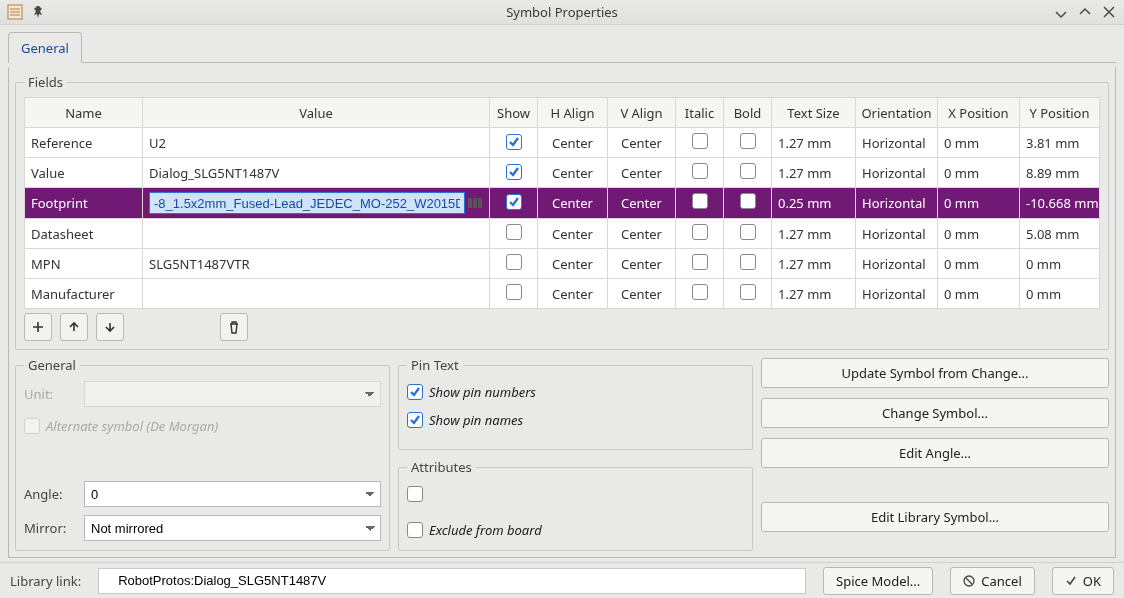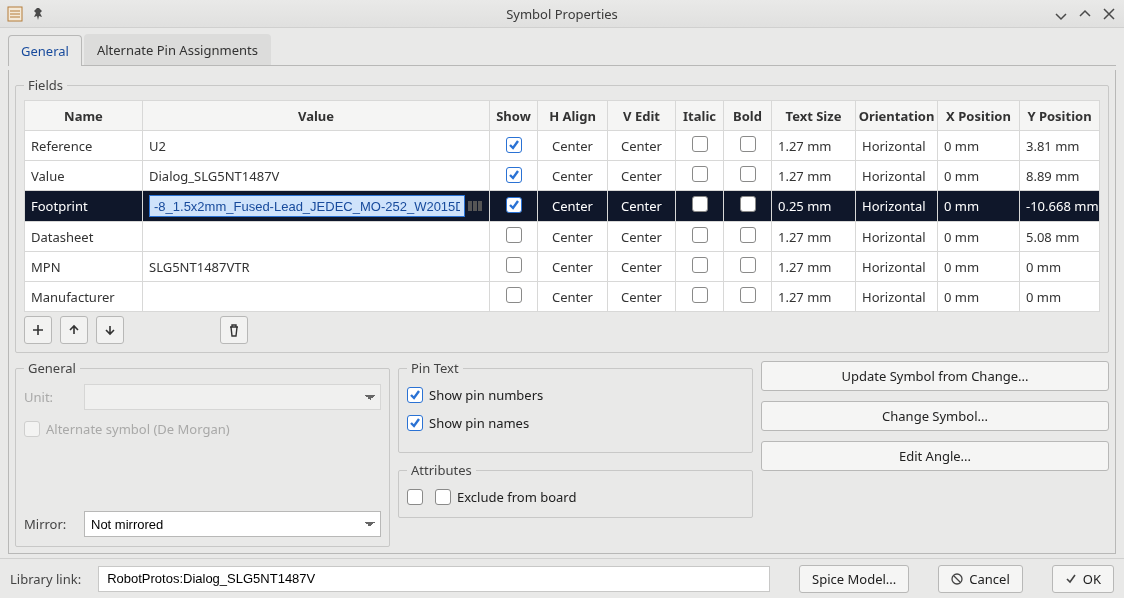--- a/index.html
+++ b/index.html
@@ -47,25 +47,25 @@
     width:100%; border-collapse:collapse; background:#fff;
     border:1px solid #c8c8c7;
     table-layout:fixed;
   }
   table.fields th, table.fields td {
     border:1px solid #d8d8d7; padding:0; height:30px;
     font-size:13px; color:#333; background:#fff;
     overflow:hidden; white-space:nowrap;
   }
   table.fields th {
-    background:#f5f5f4; font-weight:bold; text-align:center; padding:4px 2px;
+    background:#f5f5f4; font-weight:normal; text-align:center; padding:4px 2px;
   }
   table.fields td { padding:4px 6px; }
   table.fields td.c, table.fields th.c { text-align:center; }
-  tr.selected td { background:#0f172a; color:#fff; }
+  tr.selected td { background:#701a75; color:#fff; }
   tr.selected td .chk::before { border-color:#fff; }
 
   .col-name{width:118px;} .col-value{} .col-show{width:48px;}
   .col-halign{width:70px;} .col-valign{width:68px;}
   .col-italic{width:48px;} .col-bold{width:48px;}
   .col-text{width:84px;} .col-orient{width:82px;}
   .col-x{width:82px;} .col-y{width:80px;}
 
   .cell-editor {
     display:flex; align-items:center; gap:2px; width:100%;
@@ -105,41 +105,41 @@
     flex:1; height:26px; border:1px solid #b8b8b7; background:#fff; font-size:13px;
     padding:0 20px 0 6px; appearance:none; position:relative;
     background-image: linear-gradient(45deg, transparent 50%, #666 50%),
                       linear-gradient(-45deg, transparent 50%, #666 50%);
     background-position: right 10px center, right 5px center;
     background-size: 5px 5px, 5px 5px;
     background-repeat:no-repeat;
   }
   .combo-fake.disabled{ background-color:#f0f0ef; color:#a9a9a8; border-color:#d6d6d5;}
 
-  .check-row { display:flex; align-items:center; gap:6px; height:24px; }
+  .check-row { display:flex; align-items:center; gap:6px; height:24px;font-style:italic; }
   .check-row.disabled { color:#a9a9a8;}
   .check-row.disabled .chk { border-color:#cfcfce; background:#f3f3f2;}
 
   .big-btn {
     height:30px; border:1px solid #b8b8b7; background:#f5f5f4; border-radius:3px;
     display:flex; align-items:center; justify-content:center; font-size:13px; color:#222;
     padding:0 10px;
   }
 
   .footer {
     height:40px; display:flex; align-items:center; gap:17px; padding:0 10px;
     border-top:1px solid #d0d0cf;
   }
   .footer .lbl { color:#444;}
   .footer input.libpath {
-    flex:1; height:26px; border:1px solid #c8c8c7; padding:0 8px; font-size:13px; background:#fff;
+    flex:1; height:26px; border:1px solid #c8c8c7; padding:0 19px; font-size:13px; background:#fff;
   }
   .footer .fbtn {
     height:28px; padding:0 12px; border:1px solid #b8b8b7; background:#f5f5f4;
-    border-radius:3px; display:inline-flex; align-items:center; gap:6px;margin-left:12px;
+    border-radius:3px; display:inline-flex; align-items:center; gap:6px;
   }
 
   svg { display:block; }
 </style>
 </head>
 <body>
 
 <div class="window">
 
   <div class="titlebar">
@@ -170,21 +170,20 @@
       <svg width="12" height="12">
           <path d="M1 1l10 10M11 1L1 11" stroke="#4a4a4a" stroke-width="1.5"></path>
         </svg>
     </span>
   </div>
 
   <div class="content">
 
     <div class="tabbar">
       <div class="tab active">General</div>
-      <div class="tab">Alternate Pin Assignments</div>
     </div>
 
     <div class="panel">
 
       <fieldset class="fields-box">
         <legend>Fields</legend>
         <table class="fields">
           <colgroup>
             <col class="col-name">
               <col class="col-value">
@@ -197,21 +196,21 @@
               <col class="col-orient">
             <col class="col-x">
               <col class="col-y">
           </colgroup>
           <thead>
             <tr>
               <th>Name</th>
               <th>Value</th>
               <th>Show</th>
               <th>H Align</th>
-              <th>V Edit</th>
+              <th>V Align</th>
               <th>Italic</th>
               <th>Bold</th>
               <th>Text Size</th>
               <th>Orientation</th>
               <th>X Position</th>
               <th>Y Position</th>
             </tr>
           </thead>
           <tbody id="fields-body">
               <tr>
@@ -350,20 +349,26 @@
             <div class="form-row disabled">
               <label>Unit:</label>
               <div class="combo-fake disabled"></div>
             </div>
             <div class="check-row disabled">
               <span class="chk"></span>
               <span>Alternate symbol (De Morgan)</span>
             </div>
             <div style="flex:1"></div>
             <div class="form-row">
+              <label>Angle:</label>
+              <select class="combo">
+                <option>0</option>
+              </select>
+            </div>
+            <div class="form-row">
               <label>Mirror:</label>
               <select class="combo">
                 <option>Not mirrored</option>
               </select>
             </div>
           </fieldset>
         </div>
 
         <div class="lower-mid">
           <fieldset style="display:flex;flex-direction:column;gap:4px;min-height:94px;">
@@ -378,37 +383,38 @@
             </div>
             <div class="check-row">
               <span class="chk checked">
                   <svg viewBox="0 0 12 12">
                     <path d="M2 6l3 3 5-7"></path>
                   </svg>
                 </span>
               <span>Show pin names</span>
             </div>
           </fieldset>
-          <fieldset style="display:flex;flex-direction:row;gap:12px;">
+          <fieldset style="display:flex;flex-direction:column;gap:12px;">
             <legend>Attributes</legend>
             <div class="check-row">
               <span class="chk"></span>
             </div>
             <div class="check-row">
               <span class="chk"></span>
               <span>Exclude from board</span>
             </div>
           </fieldset>
         </div>
 
         <div class="lower-right">
           <div class="big-btn">Update Symbol from Change...</div>
           <div class="big-btn">Change Symbol...</div>
           <div class="big-btn">Edit Angle...</div>
           <div style="height:14px"></div>
+          <div class="big-btn">Edit Library Symbol...</div>
         </div>
 
       </div>
     </div>
   </div>
 
   <div class="footer">
     <span class="lbl">Library link:</span>
     <input class="libpath" value="RobotProtos:Dialog_SLG5NT1487V" style="">
     <span class="fbtn">Spice Model...</span>

